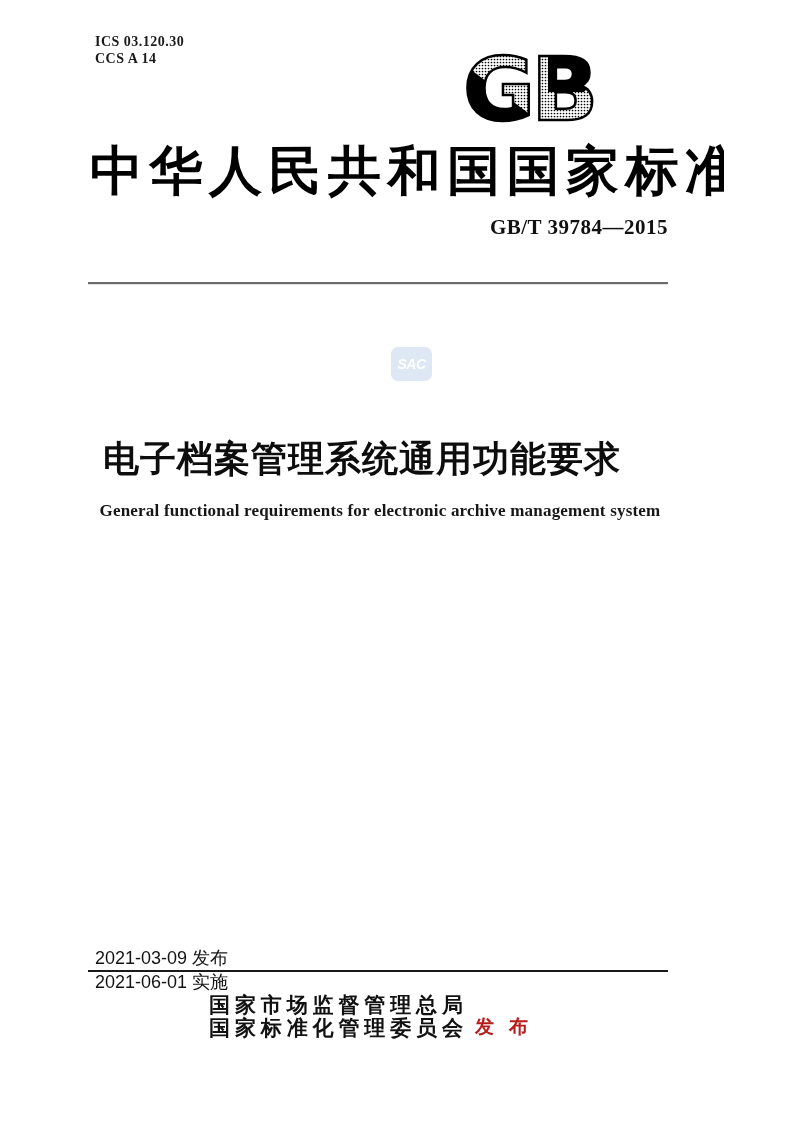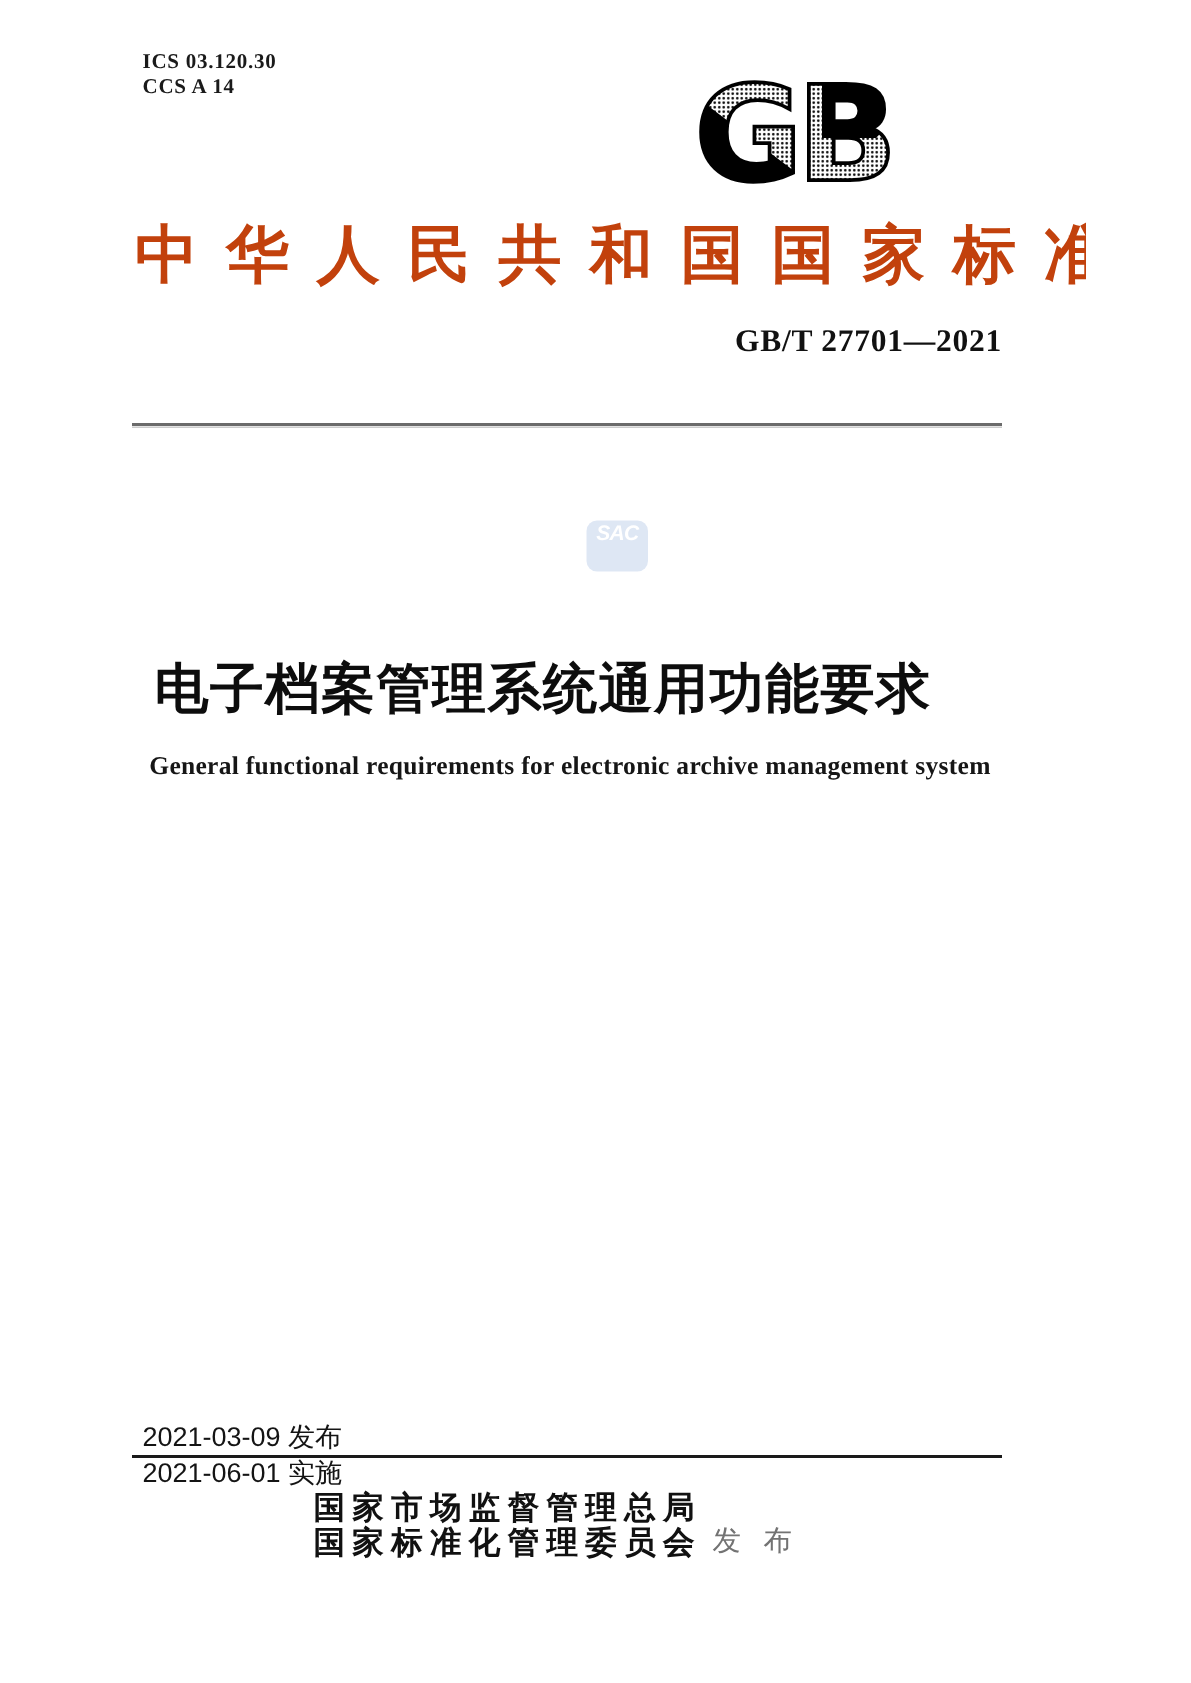--- a/index.html
+++ b/index.html
@@ -38,23 +38,23 @@
   }
 
   
   .std-heading {
     position: absolute;
     left: 90px;
     top: 146px;
     width: 648px;
     font-family: "Liberation Serif", serif;
     font-weight: bold;
-    font-size: 42px;
+    font-size: 53px;
     line-height: 50px;
-    color: #c2410c;
+    color: #000000;
     text-align: justify;
     text-align-last: justify;
     white-space: nowrap;
   }
 
   .std-number {
     position: absolute;
     right: 56px;
     top: 215px;
     font-family: "Liberation Serif", serif;
@@ -77,20 +77,21 @@
   
   .watermark {
     position: absolute;
     left: 391px;
     top: 347px;
     width: 41px;
     height: 34px;
     background: #dde6f4;
     border-radius: 7px;
     display: flex;
+    align-items: center;
     justify-content: center;
     opacity: 0.95;
   }
   .watermark span {
     color: #ffffff;
     font-family: "Liberation Sans", sans-serif;
     font-weight: bold;
     font-style: italic;
     font-size: 14px;
     letter-spacing: -0.5px;
@@ -165,24 +166,24 @@
     font-size: 21px;
     line-height: 23px;
     color: #111111;
     text-align: justify;
     text-align-last: justify;
     white-space: nowrap;
   }
   .publish-label {
     margin-left: 12px;
     font-family: "Liberation Serif", serif;
-    font-weight: normal;
+    font-weight: bold;
     font-size: 19px;
     letter-spacing: 15px;
-    color: #737373;
+    color: #b91c1c;
     white-space: nowrap;
   }
 </style>
 </head>
 <body>
 
 <div class="page">
 
   <div class="codes">
     <div>ICS 03.120.30</div>
@@ -201,21 +202,21 @@
       </clipPath>
     </defs>
     <g font-family="'DejaVu Sans', sans-serif" font-weight="bold" font-size="88" letter-spacing="-4">
       <text x="-3" y="80" fill="url(#halftone)" stroke="#000000" stroke-width="2.5">GB</text>
       <text x="-3" y="80" fill="#000000" clip-path="url(#diagSplit)">GB</text>
     </g>
   </svg>
 
   <div class="std-heading">中华人民共和国国家标准</div>
 
-  <div class="std-number">GB/T 27701—2021</div>
+  <div class="std-number">GB/T 39784—2015</div>
 
   <div class="rule-top"></div>
 
   <div class="watermark">
     <span>SAC</span>
   </div>
 
   <h1 class="title-zh">电子档案管理系统通用功能要求</h1>
 
   <div class="title-en">General functional requirements for electronic archive management system</div>

